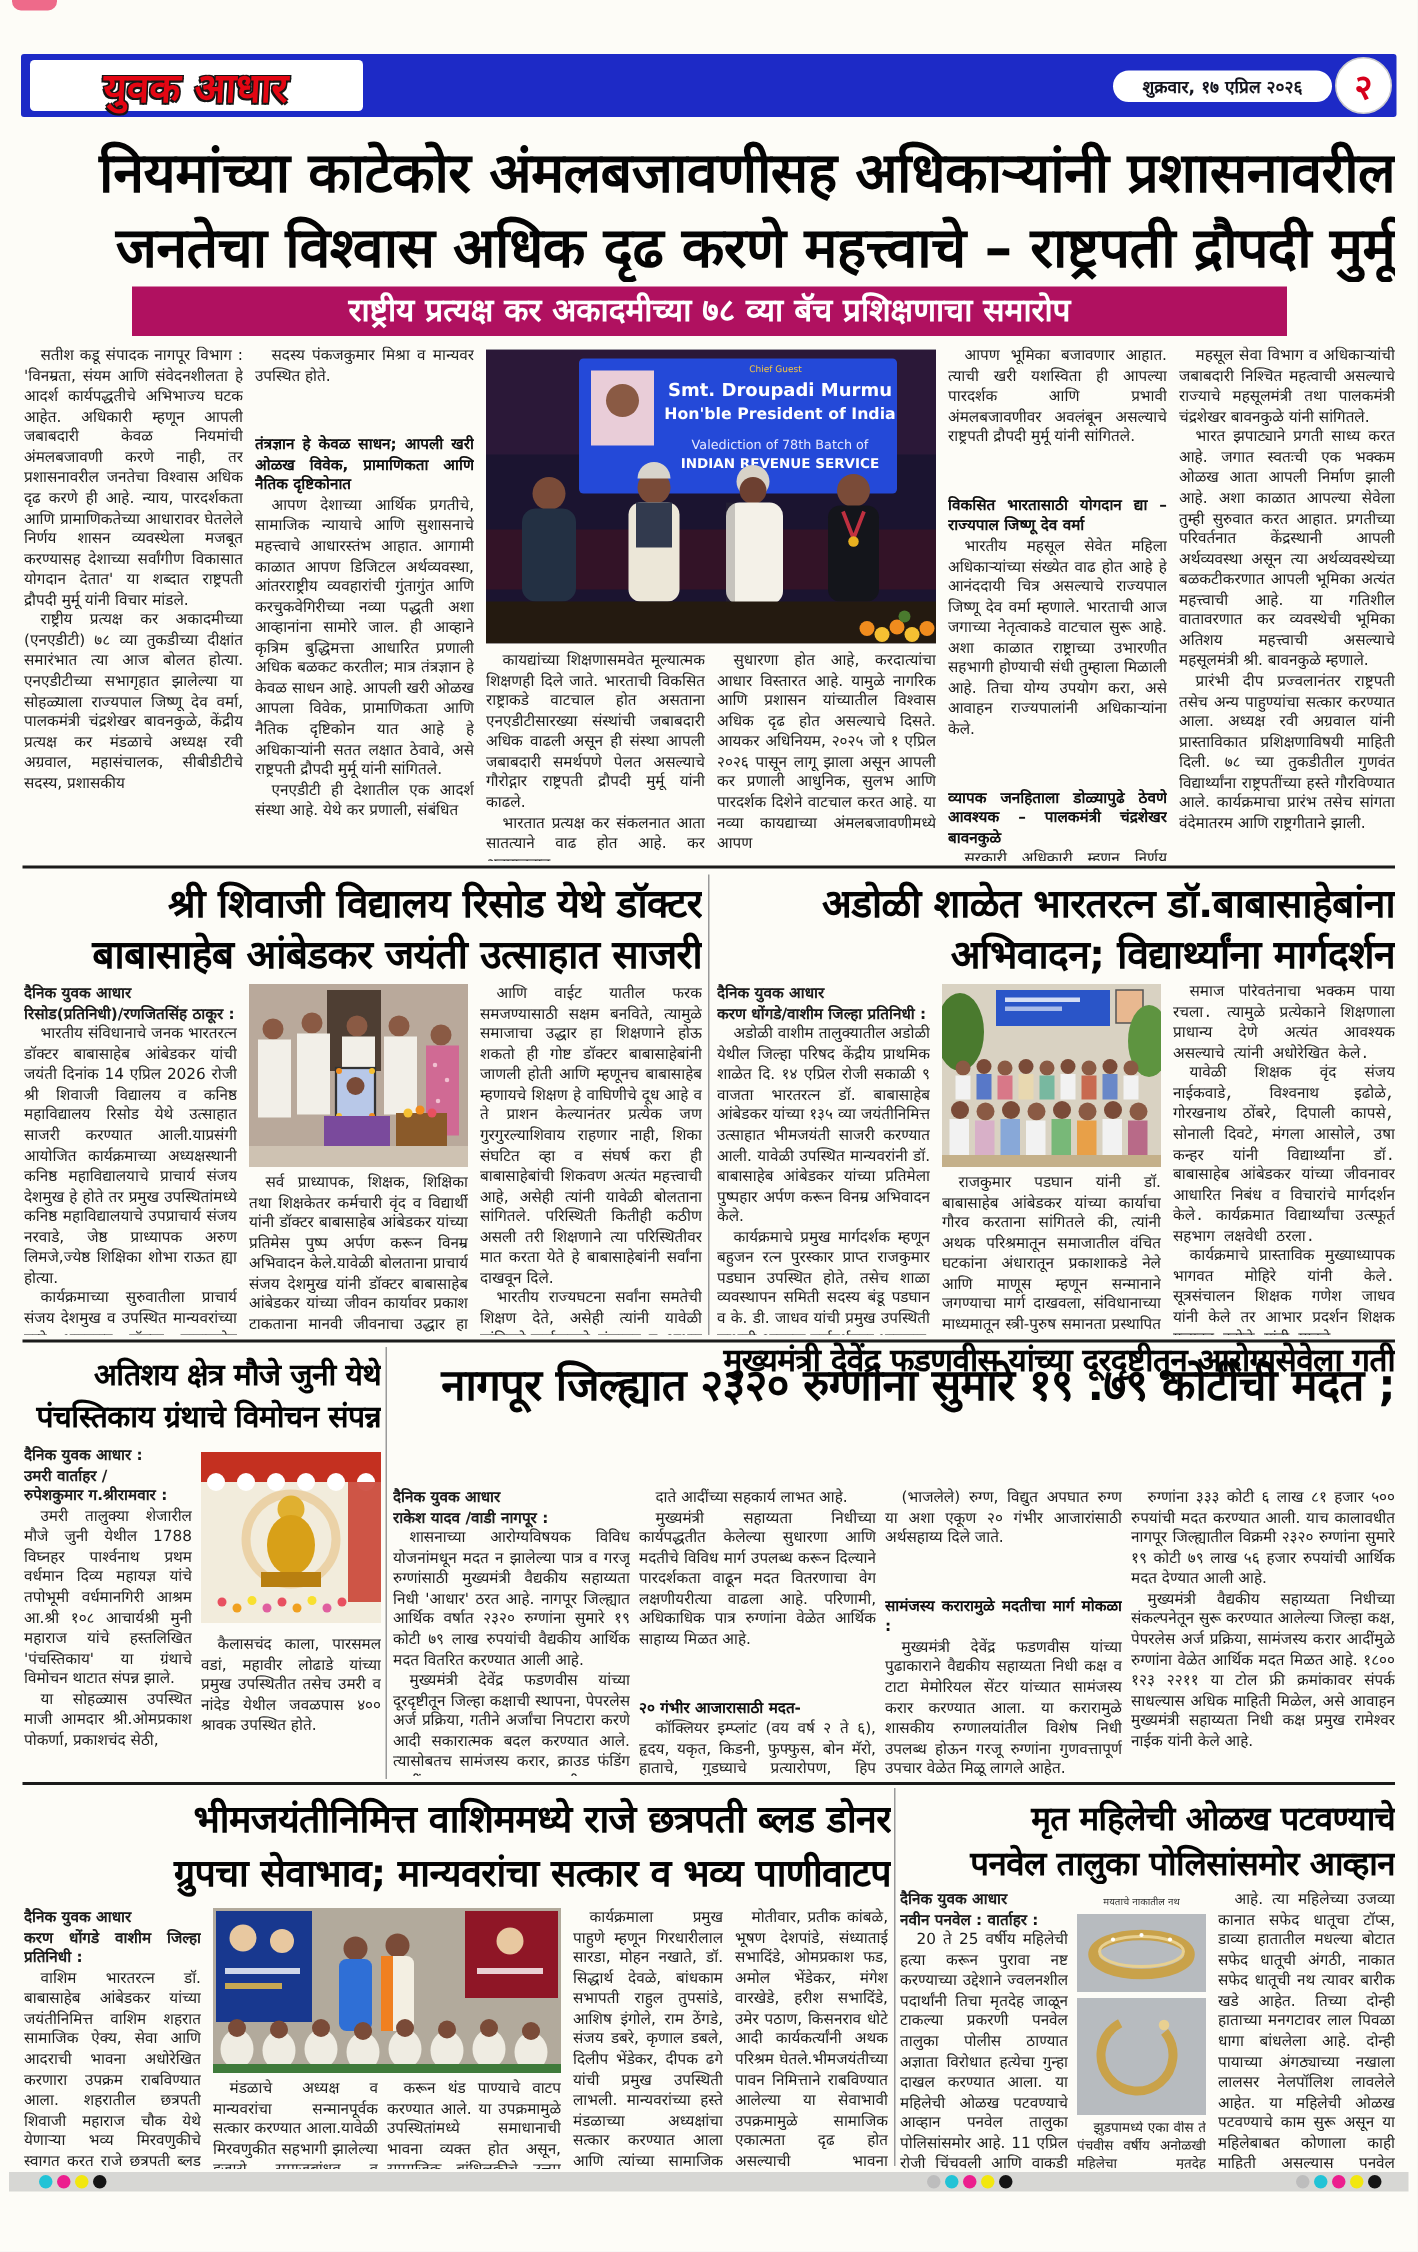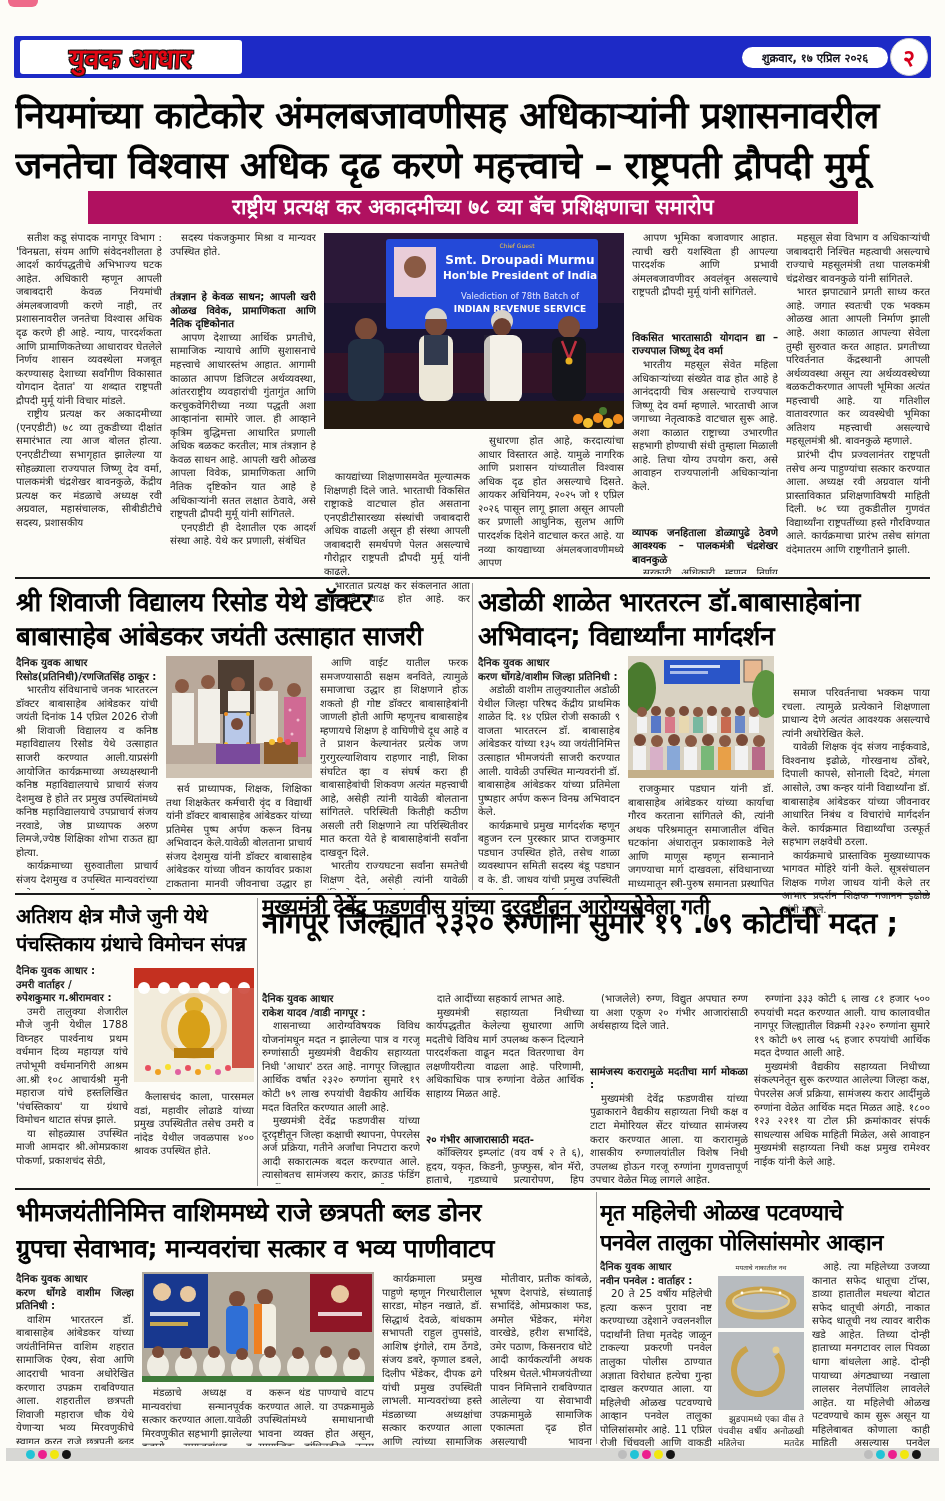--- a/index.html
+++ b/index.html
@@ -3,21 +3,21 @@
 <meta charset="utf-8">
 <style>
   * { margin:0; padding:0; box-sizing:border-box; }
   body { background:#e9e9e9; font-family:"DejaVu Sans", sans-serif; }
   .page { position:relative; width:945px; height:1501px; background:#fdfcf7; margin:0 auto; overflow:hidden; }
   .abs { position:absolute; }
   .bt { font-size:10.2px; line-height:1.33; color:#1d1d1d; text-align:justify; overflow:hidden; }
   .bt p { margin:0; text-indent:11px; }
   .bt p.byl { font-weight:bold; text-indent:0; }
   .bt p.sub { font-weight:bold; text-indent:0; color:#111;margin-top:32px; }
-  .hl { font-weight:bold; color:#040404; text-align:left; letter-spacing:-0.4px; white-space:nowrap; overflow:hidden; }
+  .hl { font-weight:bold; color:#040404; text-align:right; letter-spacing:-0.4px; white-space:nowrap; overflow:hidden; }
   .kick { background:#b01160; color:#ffffff; font-weight:bold; text-align:center; overflow:hidden; }
   .rule { background:#1b1b1b; }
   .vrule { background:#9a9a9a; width:1px; }
   .mast { background:#1d2ac6; border-radius:2px; }
   .logobox { background:#ffffff; border-radius:3px; display:flex; align-items:center; justify-content:center; }
   .logotext { font-size:27px; font-weight:bold; color:#e30613; transform:skewX(-3deg);
     text-shadow:1px 1px 0 #151515, -1px -1px 0 #151515, 1px -1px 0 #151515, -1px 1px 0 #151515; }
   .datebox { background:#ffffff; border-radius:12px; font-size:11.5px; font-weight:bold; color:#15151e;
     display:flex; align-items:center; justify-content:center; }
   .pgnum { background:#ffffff; border-radius:50%; border:1px solid #cccccc; color:#d6001c; font-size:23px;
@@ -91,21 +91,21 @@
       <rect y="168" width="300" height="28" fill="#241a10"></rect>
       <circle cx="254" cy="186" r="5" fill="#f08c1e"></circle>
         <circle cx="264" cy="190" r="5" fill="#f5c032"></circle>
       <circle cx="274" cy="185" r="5" fill="#f08c1e"></circle>
         <circle cx="284" cy="190" r="5" fill="#f5c032"></circle>
       <circle cx="294" cy="186" r="5" fill="#f08c1e"></circle>
         <circle cx="279" cy="178" r="4" fill="#4a7a2e"></circle>
     </svg>
   </div>
 
-  <div class="abs bt" style="left:324px; top:434px; width:146px; height:140px;margin-top:36px;">
+  <div class="abs bt" style="left:324px; top:434px; width:146px; height:140px;">
     <p class="nf">कायद्यांच्या शिक्षणासमवेत मूल्यात्मक शिक्षणही दिले जाते. भारताची विकसित राष्ट्राकडे वाटचाल होत असताना एनएडीटीसारख्या संस्थांची जबाबदारी अधिक वाढली असून ही संस्था आपली जबाबदारी समर्थपणे पेलत असल्याचे गौरोद्गार राष्ट्रपती द्रौपदी मुर्मू यांनी काढले.</p>
     <p>भारतात प्रत्यक्ष कर संकलनात आता सातत्याने वाढ होत आहे. कर अनुपालनात</p>
   </div>
   <div class="abs bt" style="left:478px; top:434px; width:146px; height:140px;">
     <p class="nf">सुधारणा होत आहे, करदात्यांचा आधार विस्तारत आहे. यामुळे नागरिक आणि प्रशासन यांच्यातील विश्वास अधिक दृढ होत असल्याचे दिसते. आयकर अधिनियम, २०२५ जो १ एप्रिल २०२६ पासून लागू झाला असून आपली कर प्रणाली आधुनिक, सुलभ आणि पारदर्शक दिशेने वाटचाल करत आहे. या नव्या कायद्याच्या अंमलबजावणीमध्ये आपण</p>
   </div>
   <div class="abs bt" style="left:632px; top:231px; width:146px; height:343px;">
     <p class="nf">आपण भूमिका बजावणार आहात. त्याची खरी यशस्विता ही आपल्या पारदर्शक आणि प्रभावी अंमलबजावणीवर अवलंबून असल्याचे राष्ट्रपती द्रौपदी मुर्मू यांनी सांगितले.</p>
     <p class="sub">विकसित भारतासाठी योगदान द्या – राज्यपाल जिष्णू देव वर्मा</p>
     <p>भारतीय महसूल सेवेत महिला अधिकाऱ्यांच्या संख्येत वाढ होत आहे हे आनंददायी चित्र असल्याचे राज्यपाल जिष्णू देव वर्मा म्हणाले. भारताची आज जगाच्या नेतृत्वाकडे वाटचाल सुरू आहे. अशा काळात राष्ट्राच्या उभारणीत सहभागी होण्याची संधी तुम्हाला मिळाली आहे. तिचा योग्य उपयोग करा, असे आवाहन राज्यपालांनी अधिकाऱ्यांना केले.</p>
@@ -223,21 +223,21 @@
           <rect x="107" y="90" width="13" height="24" fill="#f2f2f2"></rect>
         <circle cx="131" cy="85" r="6" fill="#8a5a44"></circle>
           <rect x="124" y="91" width="13" height="23" fill="#b86a88"></rect>
       </g>
       <rect y="114" width="146" height="8" fill="#c4b08a"></rect>
     </svg>
   </div>
   <div class="abs bt" style="left:628px; top:782px; width:146px; height:108px;">
     <p class="nf">राजकुमार पडघान यांनी डॉ. बाबासाहेब आंबेडकर यांच्या कार्याचा गौरव करताना सांगितले की, त्यांनी अथक परिश्रमातून समाजातील वंचित घटकांना अंधारातून प्रकाशाकडे नेले आणि माणूस म्हणून सन्मानाने जगण्याचा मार्ग दाखवला, संविधानाच्या माध्यमातून स्त्री-पुरुष समानता प्रस्थापित करून प्रत्येकाला समान हक्क व अधिकार दिले, शिक्षणाची दारे सर्वांसाठी खुली करून</p>
   </div>
-  <div class="abs bt" style="left:782px; top:686px; width:148px; height:234px;">
+  <div class="abs bt" style="left:782px; top:656px; width:148px; height:234px;font-family:Liberation Mono, monospace;">
     <p class="nf">समाज परिवर्तनाचा भक्कम पाया रचला. त्यामुळे प्रत्येकाने शिक्षणाला प्राधान्य देणे अत्यंत आवश्यक असल्याचे त्यांनी अधोरेखित केले.</p>
     <p>यावेळी शिक्षक वृंद संजय नाईकवाडे, विश्वनाथ इढोळे, गोरखनाथ ठोंबरे, दिपाली कापसे, सोनाली दिवटे, मंगला आसोले, उषा कन्हर यांनी विद्यार्थ्यांना डॉ. बाबासाहेब आंबेडकर यांच्या जीवनावर आधारित निबंध व विचारांचे मार्गदर्शन केले. कार्यक्रमात विद्यार्थ्यांचा उत्स्फूर्त सहभाग लक्षवेधी ठरला.</p>
     <p>कार्यक्रमाचे प्रास्ताविक मुख्याध्यापक भागवत मोहिरे यांनी केले. सूत्रसंचालन शिक्षक गणेश जाधव यांनी केले तर आभार प्रदर्शन शिक्षक गजानन इढोळे यांनी मानले.</p>
   </div>
 
   <div class="abs rule" style="left:15px; top:893px; width:915px; height:2px;"></div>
 
   <div class="abs hl" style="left:16px; top:902px; width:238px; height:28px; font-size:20px;">अतिशय क्षेत्र मौजे जुनी येथे</div>
   <div class="abs hl" style="left:16px; top:930px; width:238px; height:28px; font-size:20px;">पंचस्तिकाय ग्रंथाचे विमोचन संपन्न</div>
   <div class="abs bt" style="left:16px; top:964px; width:112px; height:220px;">

